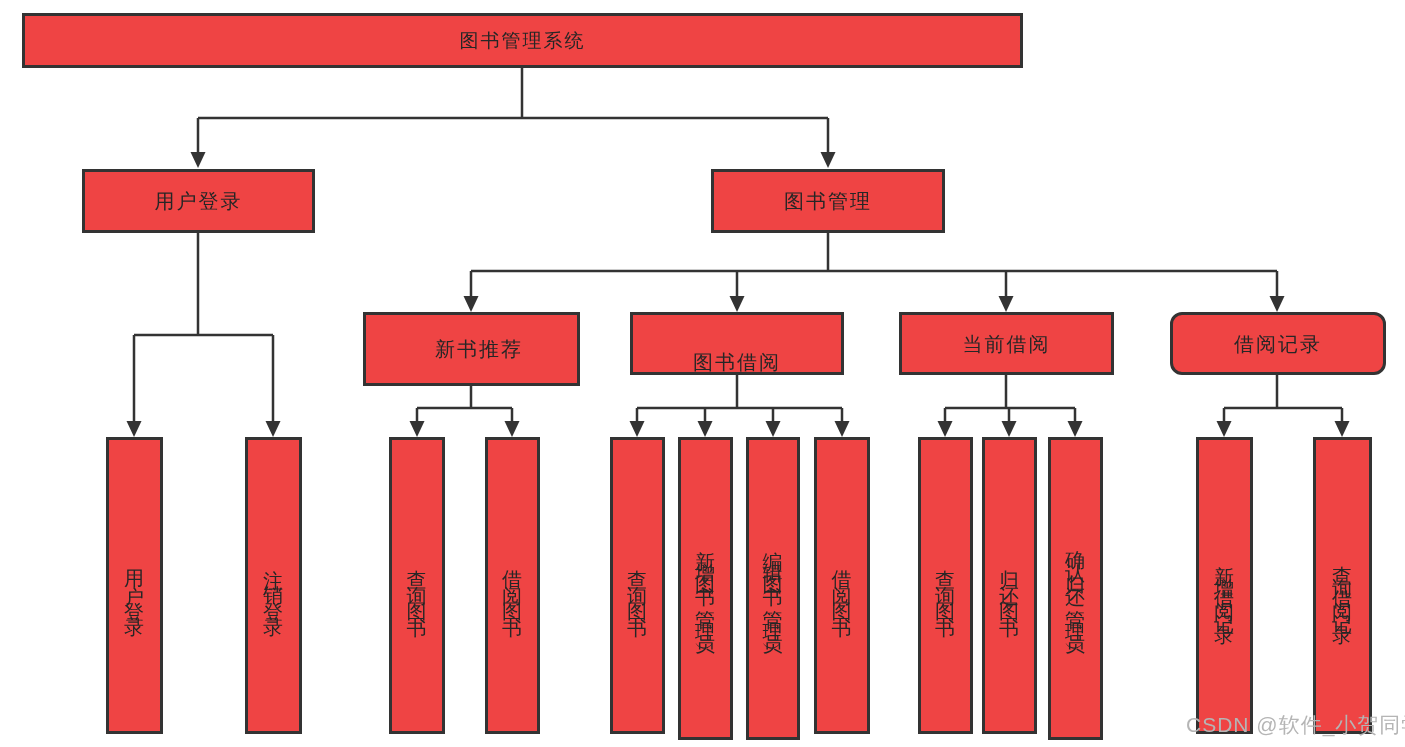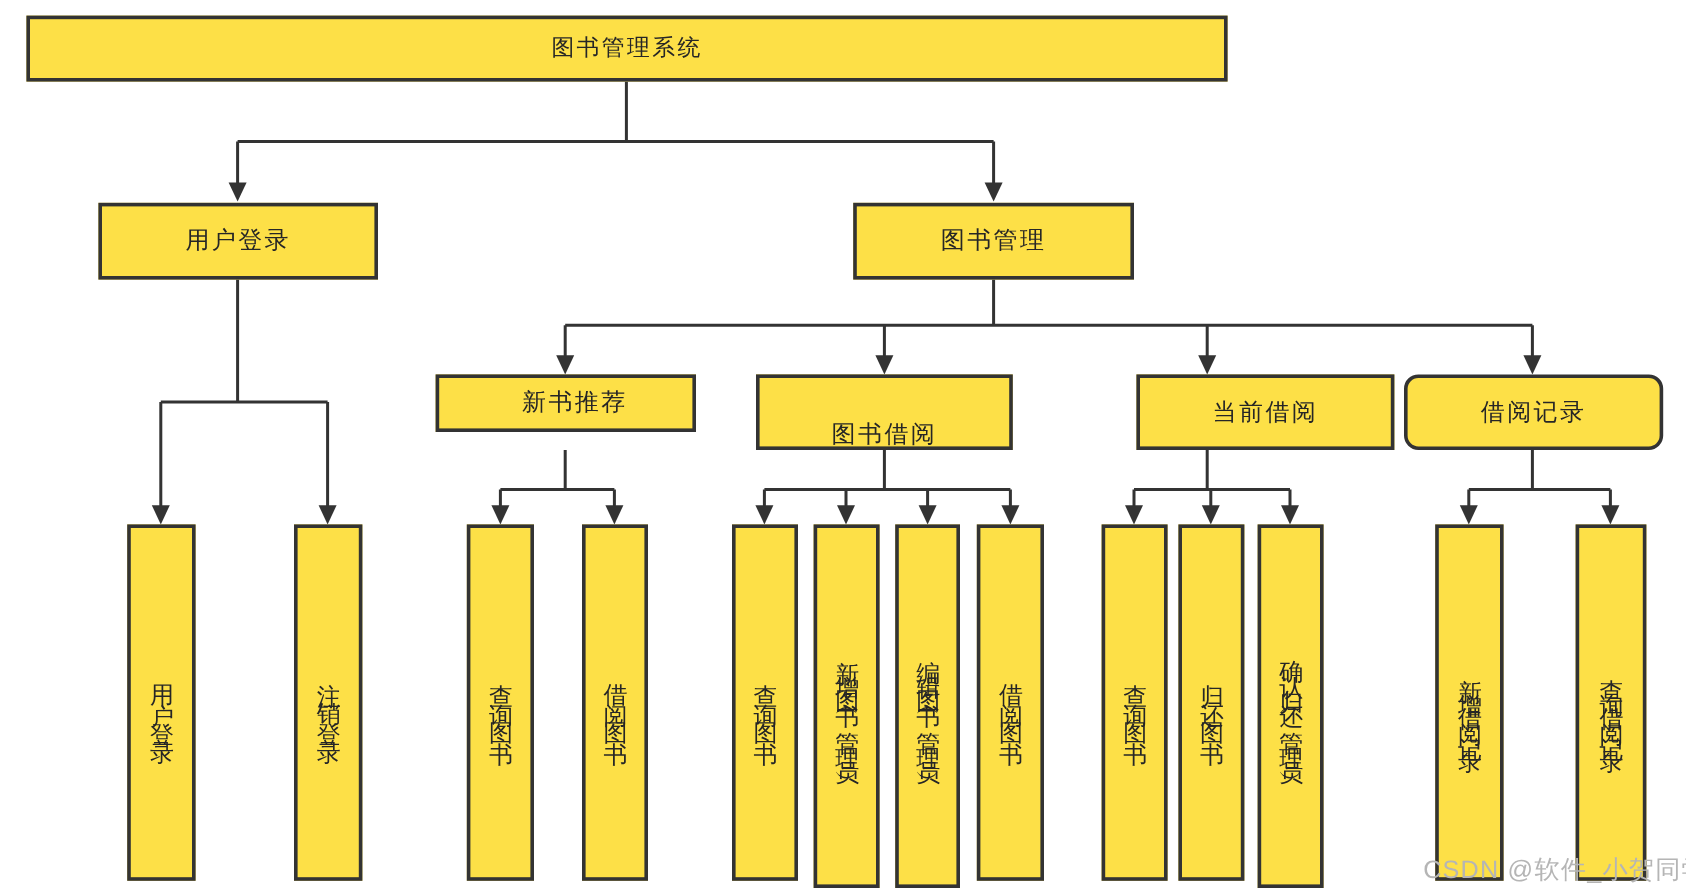--- a/index.html
+++ b/index.html
@@ -2,21 +2,21 @@
 <html><head>
 <meta charset="utf-8">
 <style>
   html,body{margin:0;padding:0;background:#fff;}
   #canvas{
     position:relative;width:1405px;height:747px;background:#ffffff;overflow:hidden;
     font-family:"Liberation Sans",sans-serif;color:#262626;
   }
   #wires{position:absolute;left:0;top:0;width:1405px;height:747px;}
   .box{
-    position:absolute;border:3px solid #333333;background:#fde047;box-sizing:border-box;
+    position:absolute;border:3px solid #333333;background:#ef4444;box-sizing:border-box;
     display:flex;align-items:center;justify-content:center;
     font-size:20px;letter-spacing:2px;line-height:1;white-space:nowrap;
   }
   .root{font-size:19px;}
   .vbox{top:437px;height:297px;}
   .vbox.tall{height:303px;}
   .vbox span{
     writing-mode:vertical-rl;text-orientation:mixed;
     letter-spacing:16px;line-height:1;font-size:20px;
   }
@@ -75,27 +75,27 @@
     <span>图书管理系统</span>
   </div>
 
   <div class="box" style="left:82px;top:169px;width:233px;height:64px;">
     <span>用户登录</span>
   </div>
   <div class="box" style="left:711px;top:169px;width:234px;height:64px;">
     <span>图书管理</span>
   </div>
 
-  <div class="box" style="left:363px;top:312px;width:217px;height:48px;padding-left:15px;">
+  <div class="box" style="left:363px;top:312px;width:217px;height:74px;padding-left:15px;">
     <span>新书推荐</span>
   </div>
   <div class="box" style="left:630px;top:312px;width:214px;height:63px;align-items:flex-end;">
     <span>图书借阅</span>
   </div>
-  <div class="box" style="left:899px;top:312px;width:215px;height:63px;margin-left:48px;">
+  <div class="box" style="left:899px;top:312px;width:215px;height:63px;">
     <span>当前借阅</span>
   </div>
   <div class="box" style="left:1170px;top:312px;width:216px;height:63px;border-radius:12px;">
     <span>借阅记录</span>
   </div>
 
   <div class="box vbox" style="left:106px;width:57px;">
     <span>用户登录</span>
   </div>
   <div class="box vbox" style="left:245px;width:57px;">

